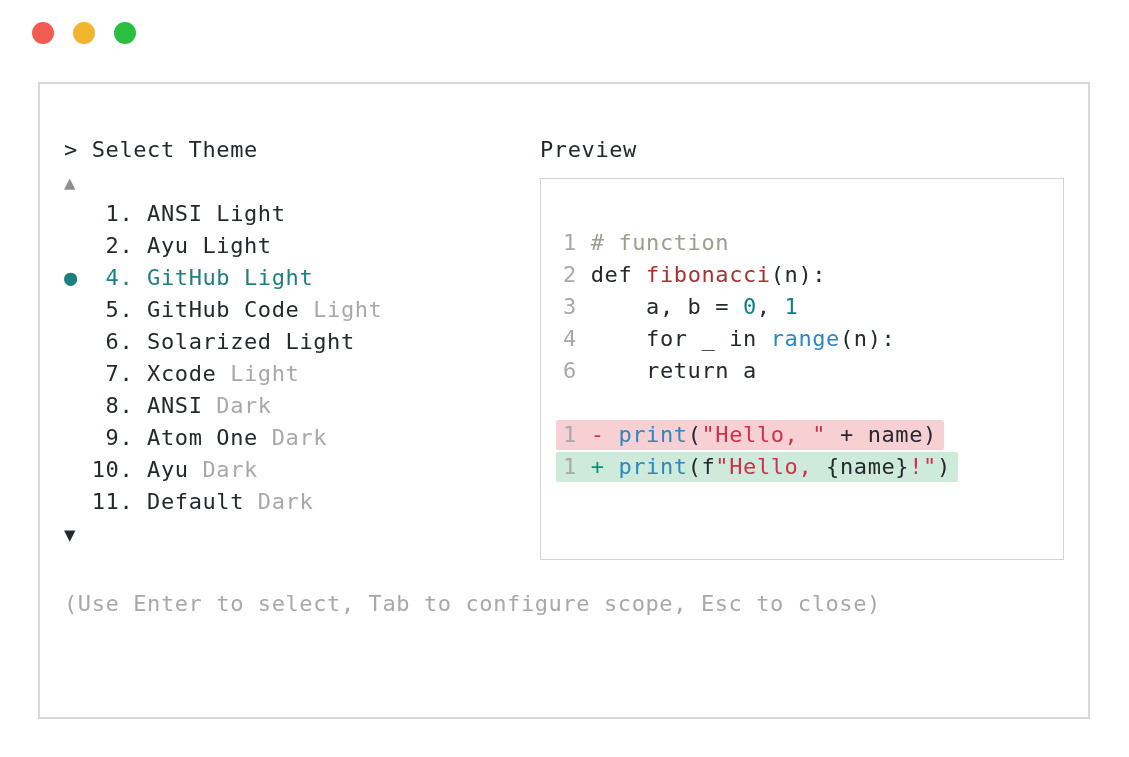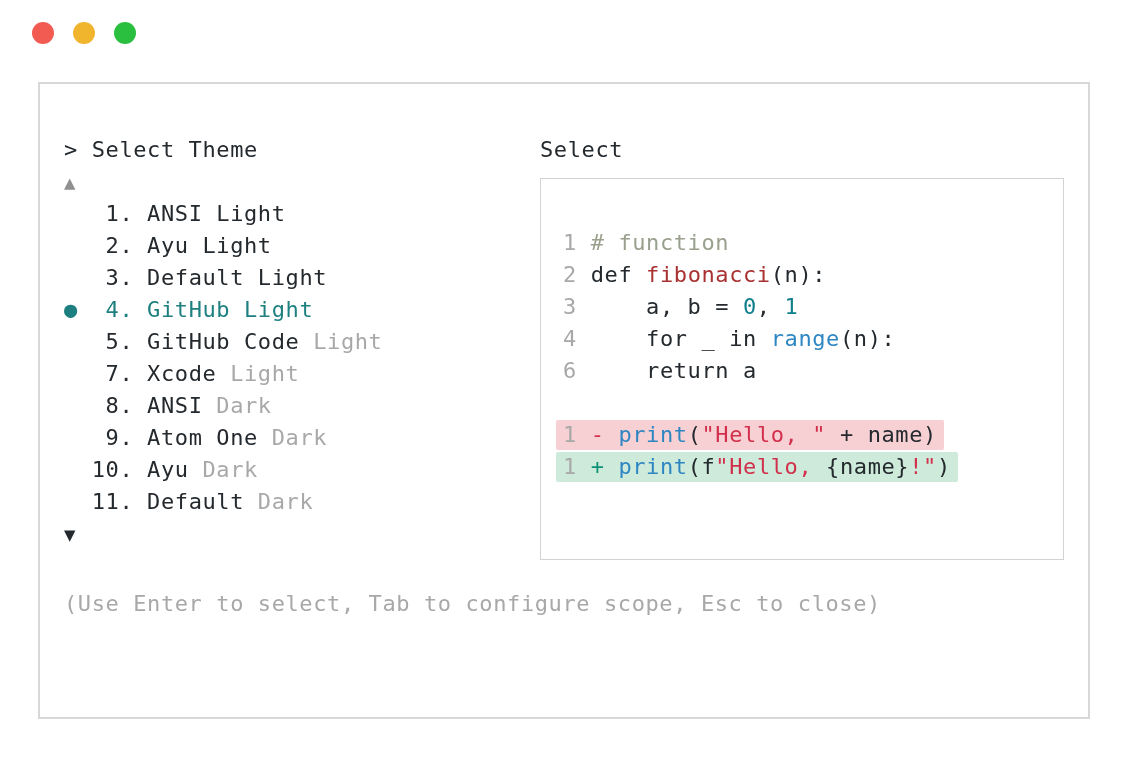--- a/index.html
+++ b/index.html
@@ -136,34 +136,34 @@
 
 <div class="panel">
   <div class="columns">
 
     <div class="left-col">
       <div class="dialog-title">&gt; Select Theme</div>
       <div class="scroll-indicator up">▲</div>
       <div id="theme-list">
           <div class="theme-row"><span class="marker">  </span><span class="num"> 1. </span><span class="name">ANSI</span><span class="suffix"> Light</span></div>
           <div class="theme-row"><span class="marker">  </span><span class="num"> 2. </span><span class="name">Ayu</span><span class="suffix"> Light</span></div>
-          <div class="theme-row"><span class="marker">  </span><span class="num"> 3. </span><span class="name">Default</span><span class="suffix"> Light</span></div>
           <div class="theme-row selected"><span class="marker">● </span><span class="num"> 4. </span><span class="name">GitHub</span><span class="suffix"> Light</span></div>
           <div class="theme-row"><span class="marker">  </span><span class="num"> 5. </span><span class="name">GitHub Code</span><span class="suffix dim"> Light</span></div>
+          <div class="theme-row"><span class="marker">  </span><span class="num"> 6. </span><span class="name">Solarized</span><span class="suffix"> Light</span></div>
           <div class="theme-row"><span class="marker">  </span><span class="num"> 7. </span><span class="name">Xcode</span><span class="suffix dim"> Light</span></div>
           <div class="theme-row"><span class="marker">  </span><span class="num"> 8. </span><span class="name">ANSI</span><span class="suffix dim"> Dark</span></div>
           <div class="theme-row"><span class="marker">  </span><span class="num"> 9. </span><span class="name">Atom One</span><span class="suffix dim"> Dark</span></div>
           <div class="theme-row"><span class="marker">  </span><span class="num">10. </span><span class="name">Ayu</span><span class="suffix dim"> Dark</span></div>
           <div class="theme-row"><span class="marker">  </span><span class="num">11. </span><span class="name">Default</span><span class="suffix dim"> Dark</span></div>
         </div>
       <div class="scroll-indicator down">▼</div>
     </div>
 
     <div class="right-col">
-      <div class="preview-label">Select</div>
+      <div class="preview-label">Preview</div>
       <div class="preview-box" id="code-area">
           <div class="code-line"><span class="ln">1 </span><span class="tok-comment"># function</span></div>
           <div class="code-line"><span class="ln">2 </span><span class="tok-text">def </span><span class="tok-func">fibonacci</span><span class="tok-text">(n):</span></div>
           <div class="code-line"><span class="ln">3 </span><span class="tok-text">    a, b = </span><span class="tok-number">0</span><span class="tok-text">, </span><span class="tok-number">1</span></div>
           <div class="code-line"><span class="ln">4 </span><span class="tok-text">    for _ in </span><span class="tok-builtin">range</span><span class="tok-text">(n):</span></div>
           <div class="code-line"><span class="ln">6 </span><span class="tok-text">    return a</span></div>
           <div class="code-line"></div>
           <div class="code-line"><span class="hl removed"><span class="ln">1 </span><span class="tok-diff-minus">- </span><span class="tok-builtin">print</span><span class="tok-text">(</span><span class="tok-string">"Hello, "</span><span class="tok-text"> + name)</span></span></div>
           <div class="code-line"><span class="hl added"><span class="ln">1 </span><span class="tok-diff-plus">+ </span><span class="tok-builtin">print</span><span class="tok-text">(f</span><span class="tok-string">"Hello, </span><span class="tok-text">{name}</span><span class="tok-string">!"</span><span class="tok-text">)</span></span></div>
         </div>

